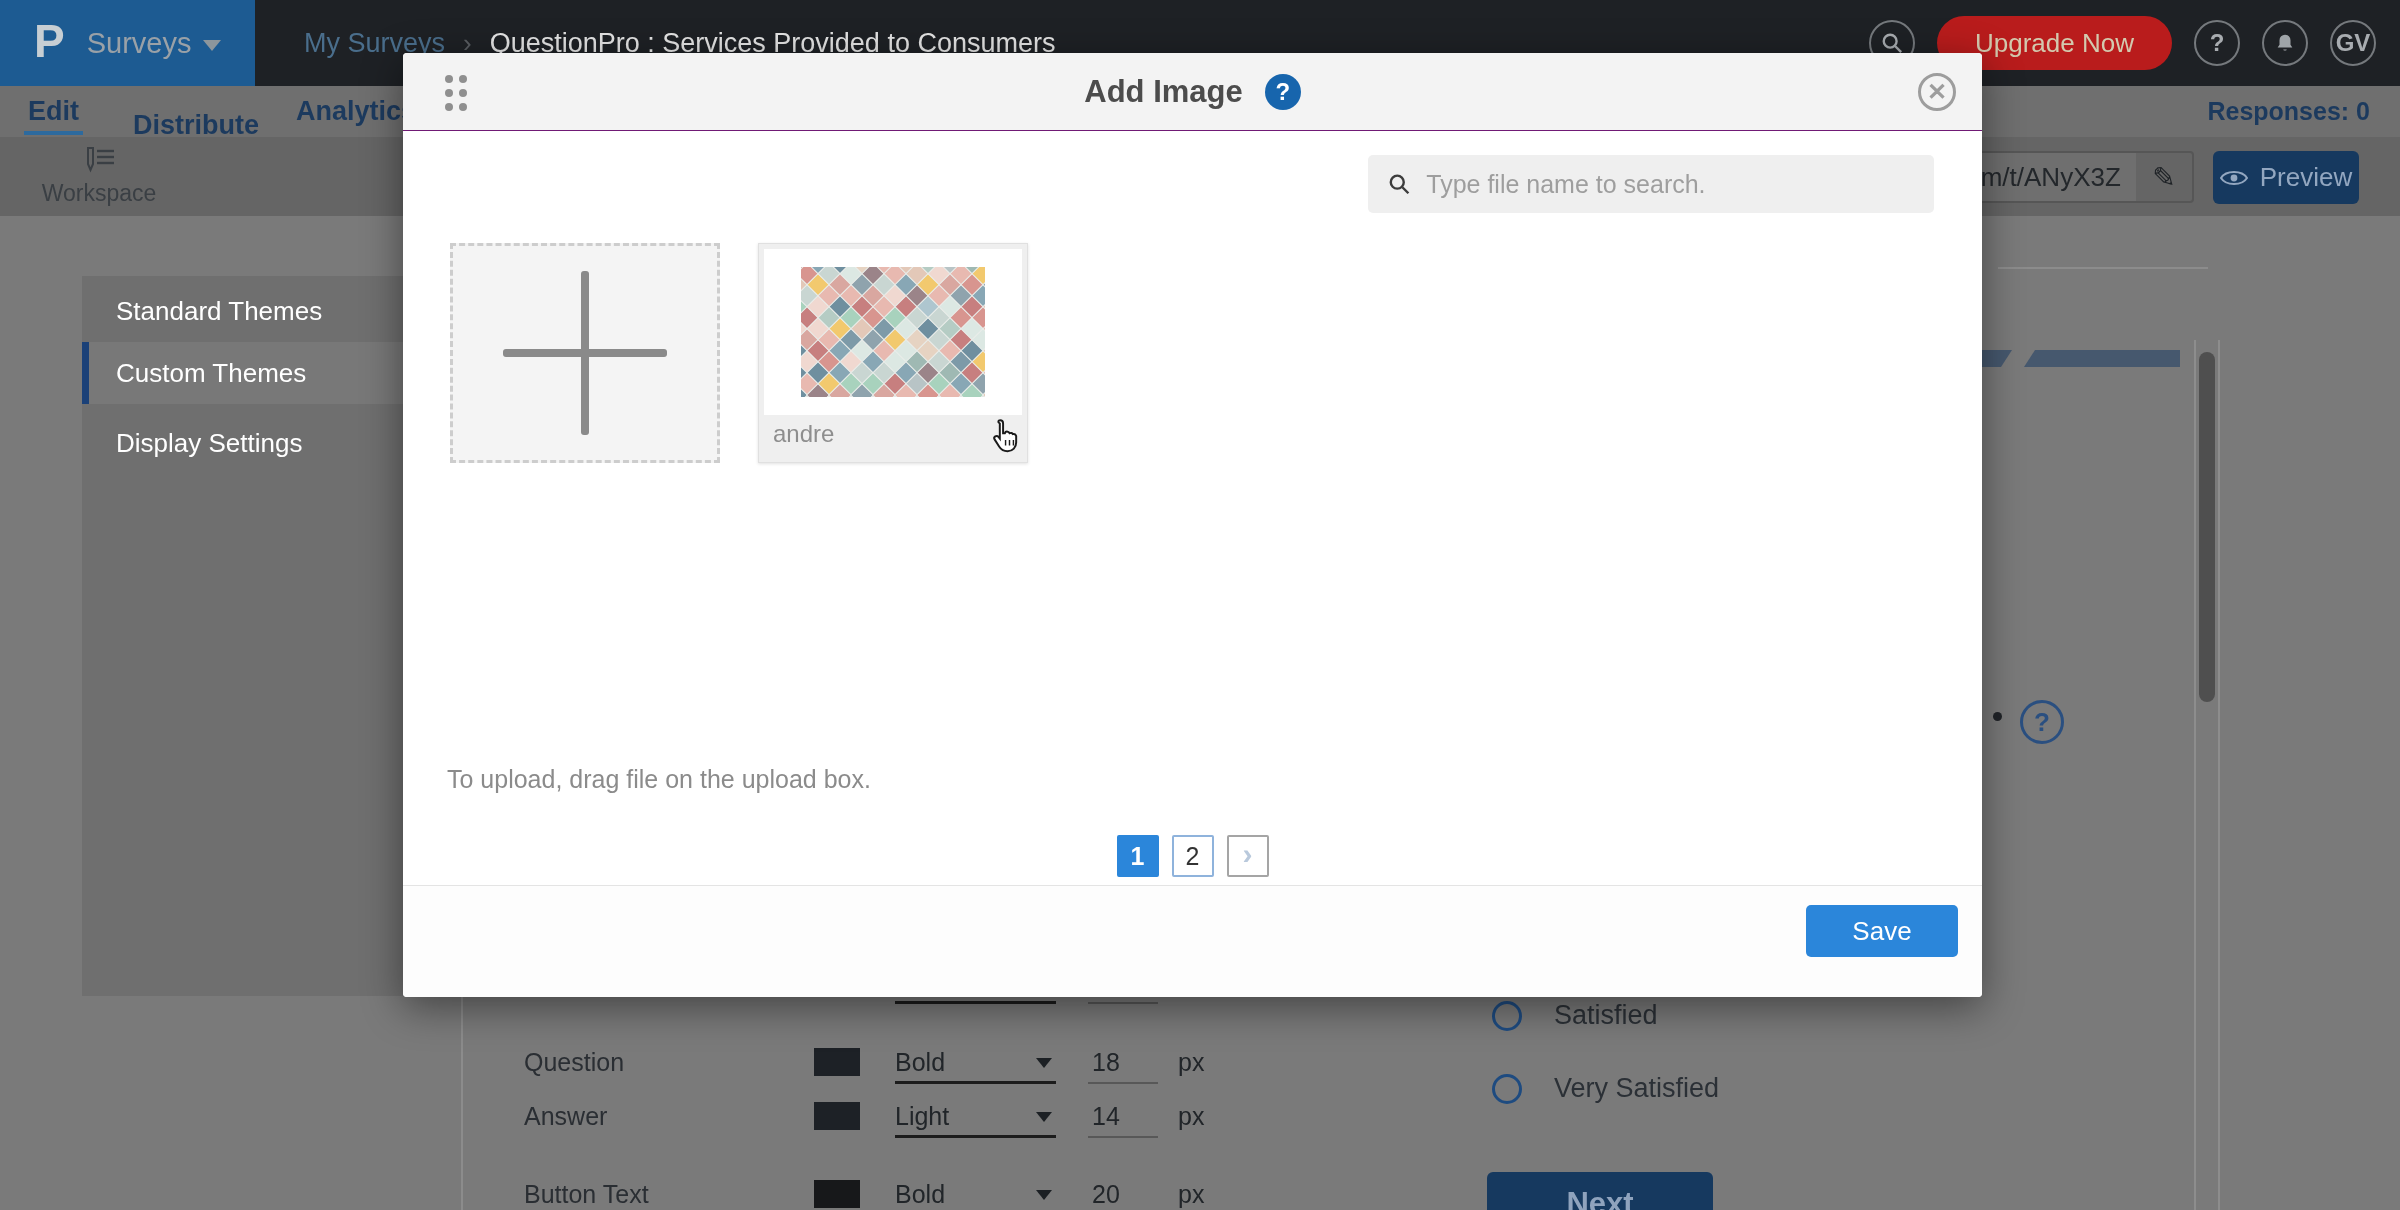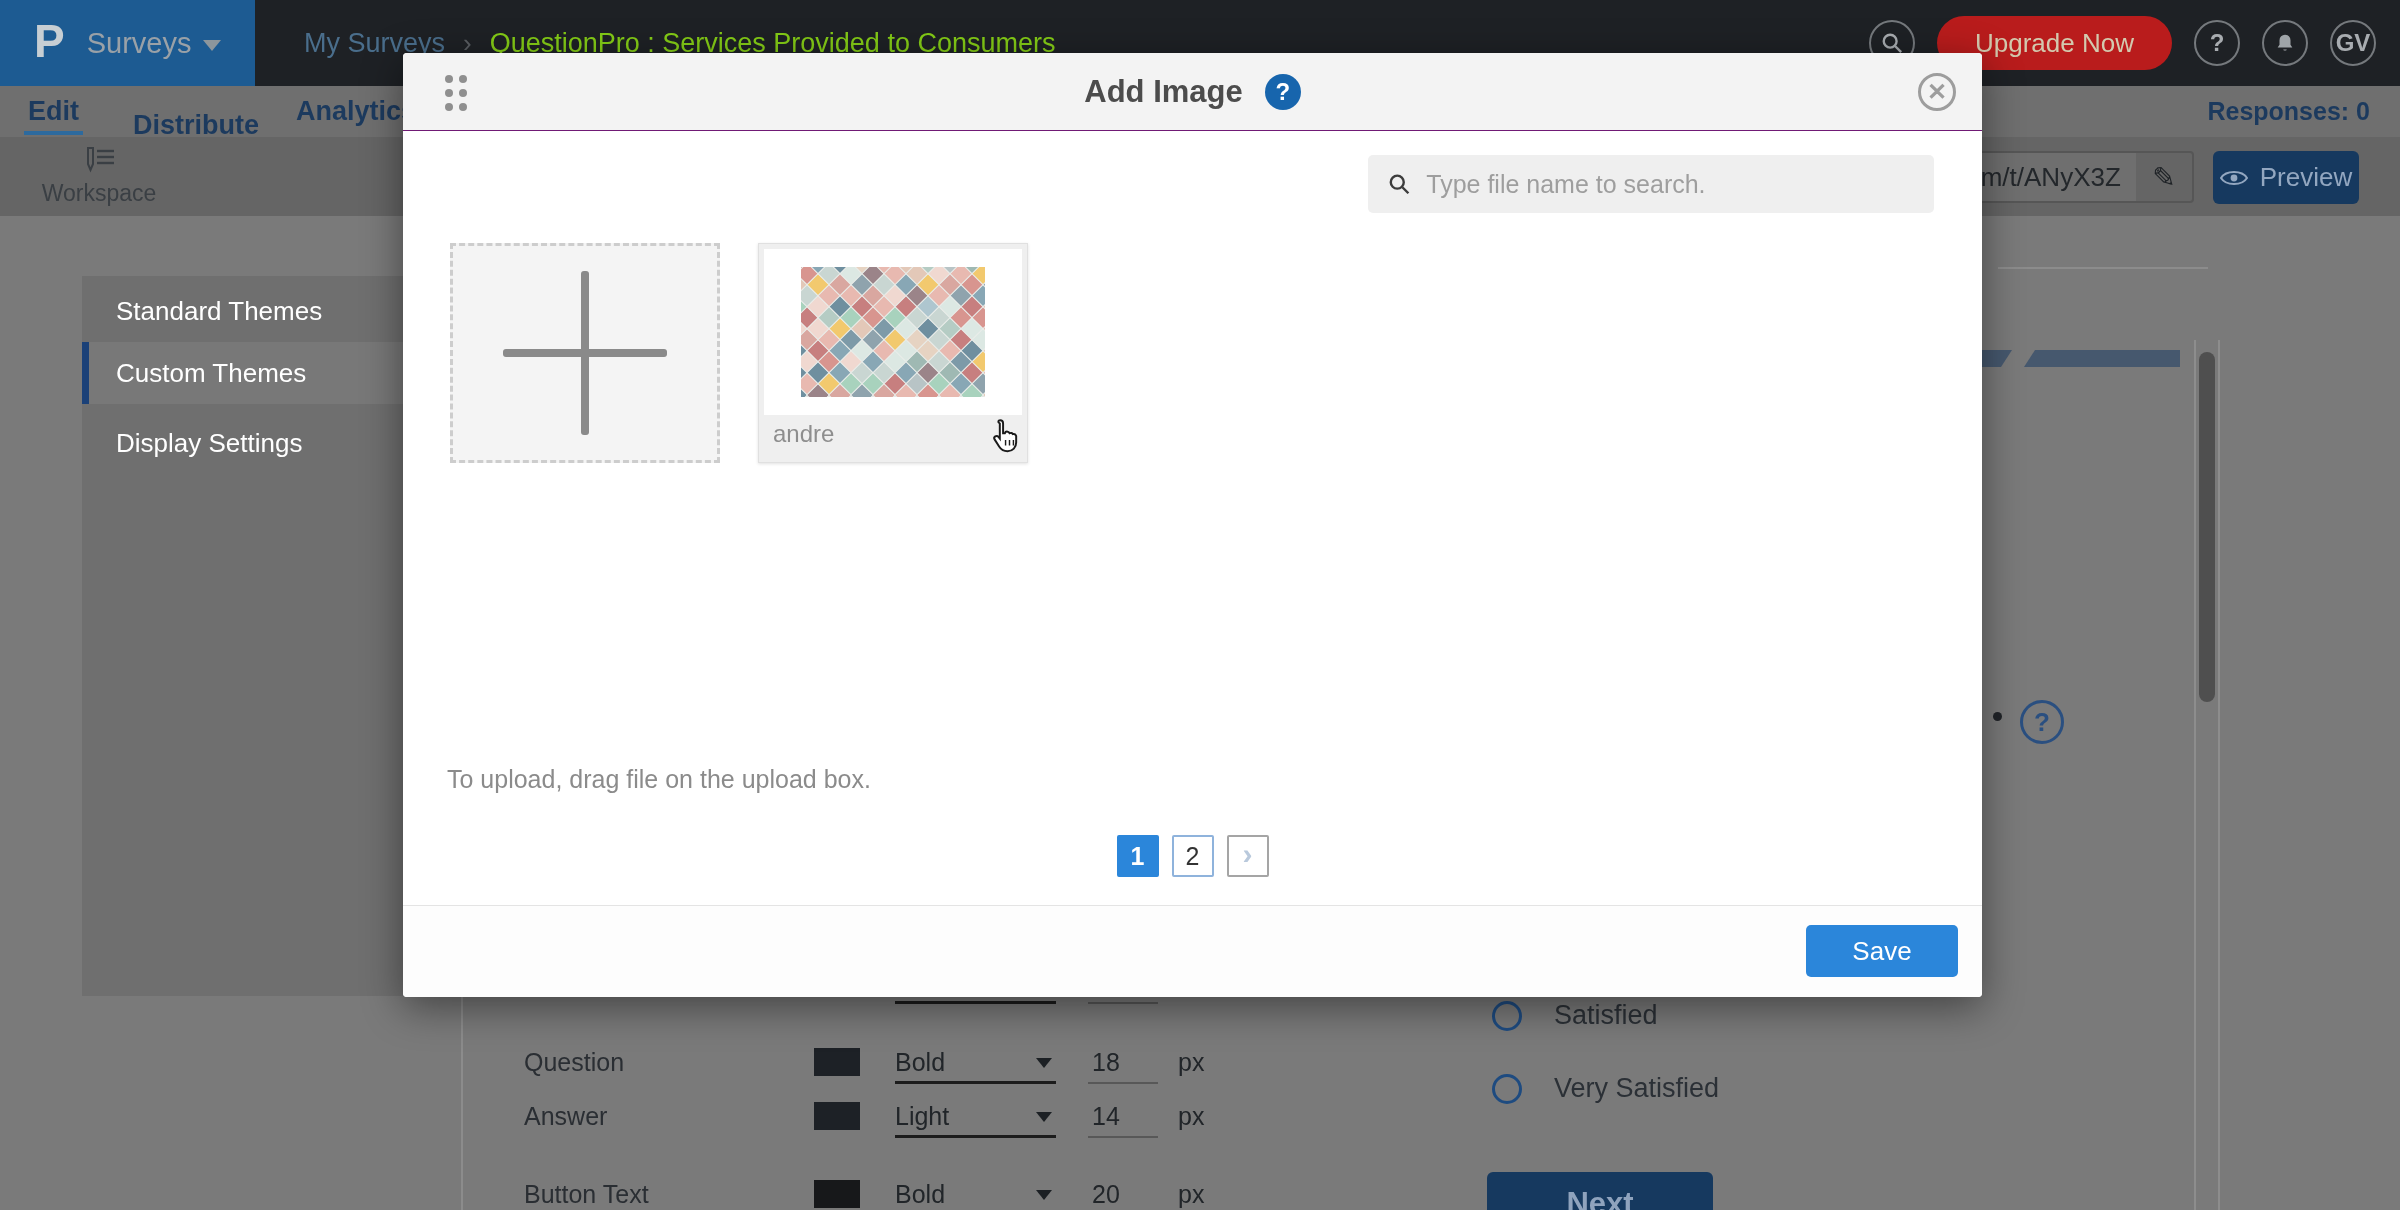--- a/index.html
+++ b/index.html
@@ -10,21 +10,21 @@
 
   
   .topbar { left:0; top:0; width:2400px; height:86px; background:#1e2125; }
   .logo-block { left:0; top:0; width:255px; height:86px; background:#1d5b92; display:flex; align-items:center; padding-left:34px; gap:22px; }
   .logo-p { color:#c7ced3; font-size:46px; font-weight:700; line-height:1; position:relative; top:-2px;}
   .product { color:#9aa1a7; font-size:29px; display:flex; align-items:center; gap:12px; }
   .caret-down { width:0; height:0; border-left:9px solid transparent; border-right:9px solid transparent; border-top:11px solid #8d969c; margin-top:4px;}
   .crumbs { left:304px; top:0; height:86px; display:flex; align-items:center; gap:18px; font-size:27px; }
   .crumb-parent { color:#4a6e8c; }
   .crumb-sep { color:#5a5e62; font-size:26px; }
-  .crumb-current { color:#84cc16; }
+  .crumb-current { color:#e5e5e5; }
   .tb-right { right:0; top:0; height:86px; display:flex; align-items:center; gap:22px; padding-right:24px; }
   .circle-btn { width:46px; height:46px; border:2px solid #75797d; border-radius:50%; display:flex; align-items:center; justify-content:center; color:#a8acb0; font-size:24px; font-weight:700; }
   .upgrade { background:#b91c1c; color:#d3c9ae; font-size:26px; border-radius:27px; height:54px; padding:0 38px; display:flex; align-items:center; border:none; }
 
   .tabrow { left:0; top:86px; width:2400px; height:51px; background:#6f6f6f; }
   .tab { position:absolute; top:0; height:51px; display:flex; align-items:center; color:#1c3a5e; font-size:27px; font-weight:700; }
   .tab.active::after { content:""; position:absolute; left:-4px; right:-4px; bottom:2px; height:4px; background:#2d6a9e; }
   .responses { position:absolute; right:30px; top:0; height:51px; display:flex; align-items:center; color:#1c3a5e; font-size:25px; font-weight:700; }
 
   .toolrow { left:0; top:137px; width:2400px; height:79px; background:#656565; }
@@ -94,21 +94,21 @@
   .cursor-icon { position:absolute; right:6px; bottom:2px; }
 
   .upload-hint { position:absolute; left:44px; top:712px; color:#8b8b8b; font-size:25px; }
 
   .pagination { position:absolute; left:0; top:782px; width:100%; display:flex; justify-content:center; gap:13px; }
   .page-box { width:42px; height:42px; display:flex; align-items:center; justify-content:center; font-size:25px; border-radius:2px; }
   .page-active { background:#2b86da; color:#ffffff; border:2px solid #2b86da; font-weight:700; }
   .page-idle { background:#ffffff; color:#333; border:2px solid #8fb3dc; }
   .page-next { background:#ffffff; color:#b9c9dc; border:2px solid #a5a5a5; font-size:30px; font-weight:700; padding-bottom:4px;}
 
-  .modal-footer { position:absolute; left:0; bottom:0; width:100%; height:92px; background:#fdfdfd; border-top:1px solid #e4e4e4; border-radius:0 0 4px 4px; }
+  .modal-footer { position:absolute; left:0; bottom:0; width:100%; height:112px; background:#fdfdfd; border-top:1px solid #e4e4e4; border-radius:0 0 4px 4px; }
   .save-btn { position:absolute; right:24px; top:19px; width:152px; height:52px; background:#2b86da; border:none; border-radius:5px; color:#fff; font-size:26px; display:flex; align-items:center; justify-content:center; }
 </style>
 </head>
 <body>
 
 <div id="app">
 
   <div class="abs topbar">
     <div class="abs logo-block">
       <span class="logo-p">P</span>

